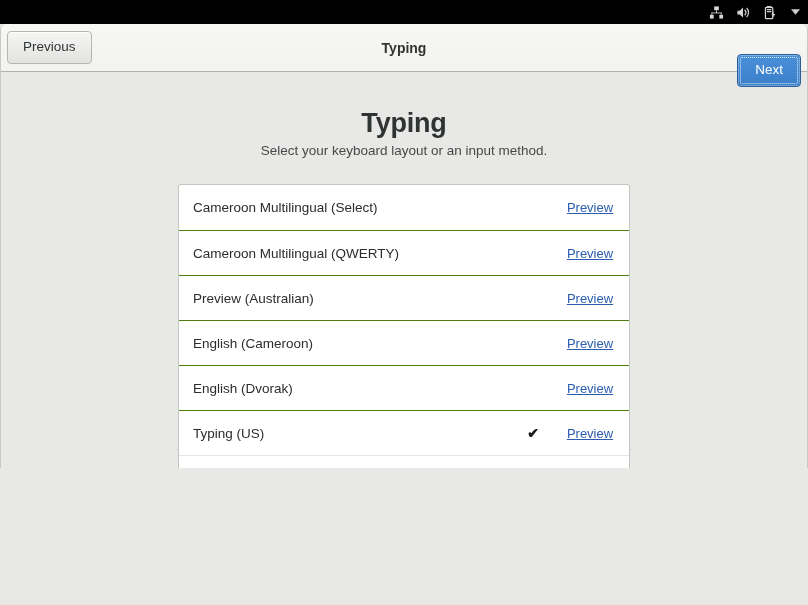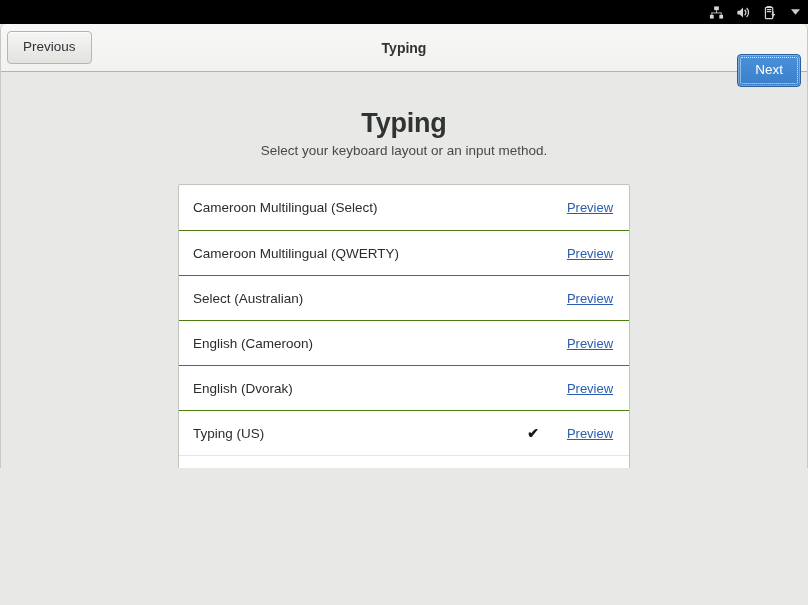--- a/index.html
+++ b/index.html
@@ -278,21 +278,21 @@
 
         <div class="list-row">
           <span class="row-label">Cameroon Multilingual (QWERTY)</span>
           <span class="row-right">
             <span class="check-mark hidden">✔</span>
             <span class="preview-link">Preview</span>
           </span>
         </div>
 
         <div class="list-row">
-          <span class="row-label">Select (Australian)</span>
+          <span class="row-label">Preview (Australian)</span>
           <span class="row-right">
             <span class="check-mark hidden">✔</span>
             <span class="preview-link">Preview</span>
           </span>
         </div>
 
         <div class="list-row">
           <span class="row-label">English (Cameroon)</span>
           <span class="row-right">
             <span class="check-mark hidden">✔</span>

